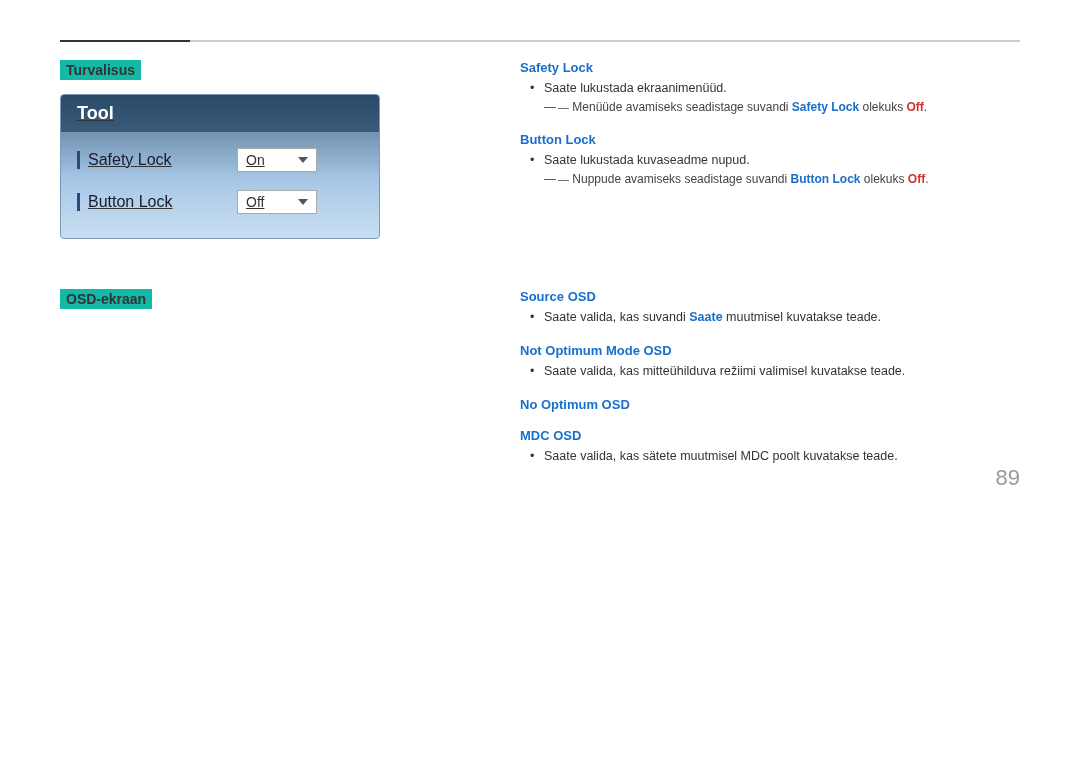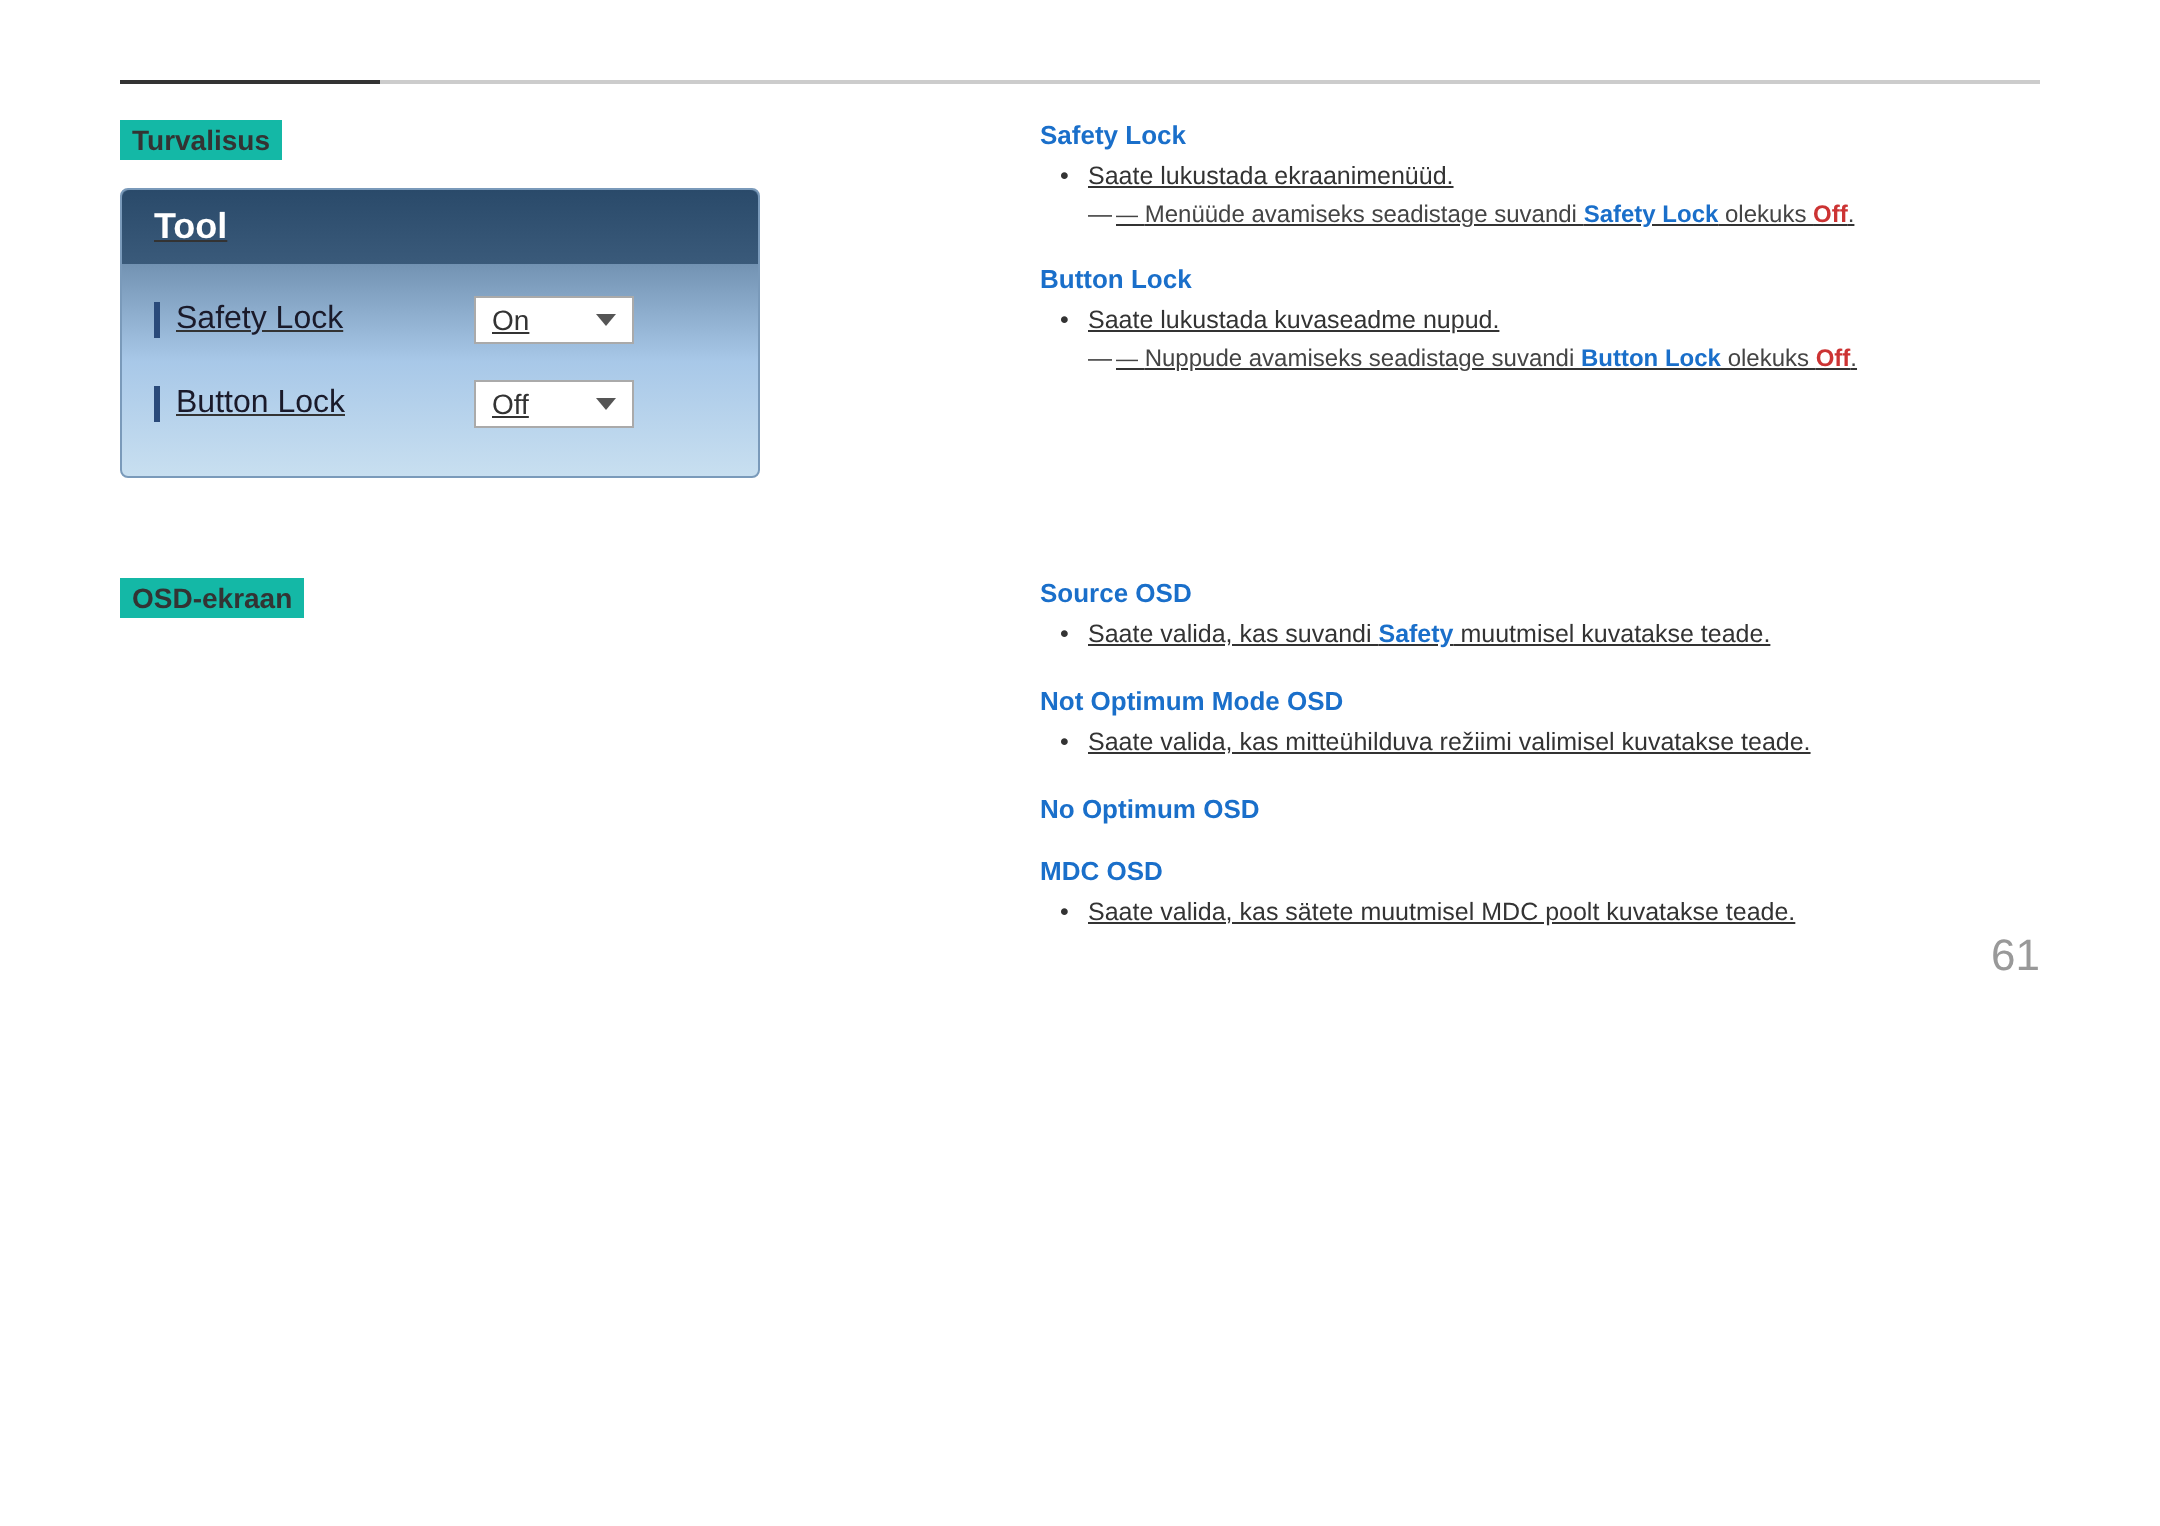--- a/index.html
+++ b/index.html
@@ -150,21 +150,20 @@
       padding-left: 10px;
     }
 
     .info-list li {
       position: relative;
       padding-left: 14px;
       margin-bottom: 3px;
       font-size: 12.5px;
       color: #333;
       line-height: 1.5;
-      text-decoration: underline;
     }
 
     .info-list li::before {
       content: '•';
       position: absolute;
       left: 0;
       top: 0;
     }
 
     .info-list .sub-item {
@@ -285,21 +284,21 @@
     <div class="second-left">
       <div class="section-title">OSD-ekraan</div>
     </div>
 
     <div class="second-right">
 
       <div class="info-block">
         <div class="info-title">Source OSD</div>
         <ul class="info-list">
           <li>
-            Saate valida, kas suvandi <span class="bold-blue">Safety</span> muutmisel kuvatakse teade.
+            Saate valida, kas suvandi <span class="bold-blue">Saate</span> muutmisel kuvatakse teade.
           </li>
         </ul>
       </div>
 
       <div class="info-block">
         <div class="info-title">Not Optimum Mode OSD</div>
         <ul class="info-list">
           <li>Saate valida, kas mitteühilduva režiimi valimisel kuvatakse teade.</li>
         </ul>
       </div>
@@ -310,14 +309,14 @@
 
       <div class="info-block">
         <div class="info-title">MDC OSD</div>
         <ul class="info-list">
           <li>Saate valida, kas sätete muutmisel MDC poolt kuvatakse teade.</li>
         </ul>
       </div>
     </div>
   </div>
 
-  <div class="page-number">61</div>
+  <div class="page-number">89</div>
 </div>
 
 </body></html>

